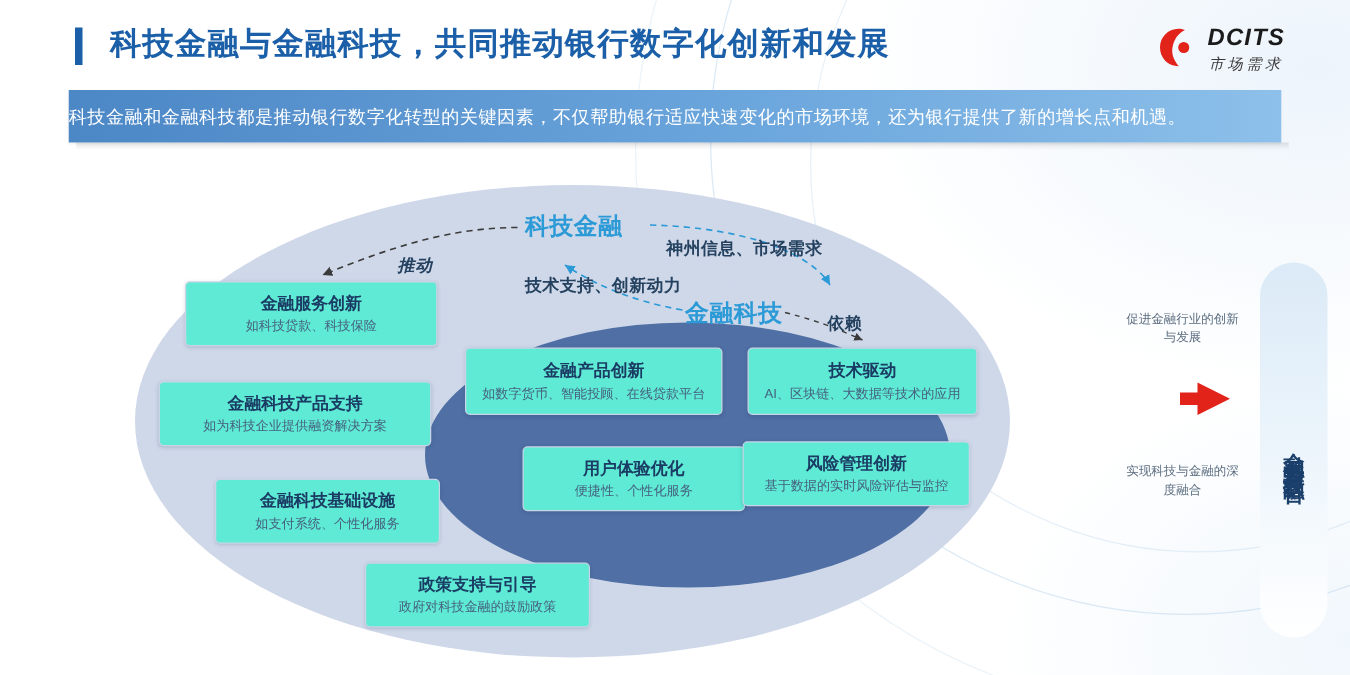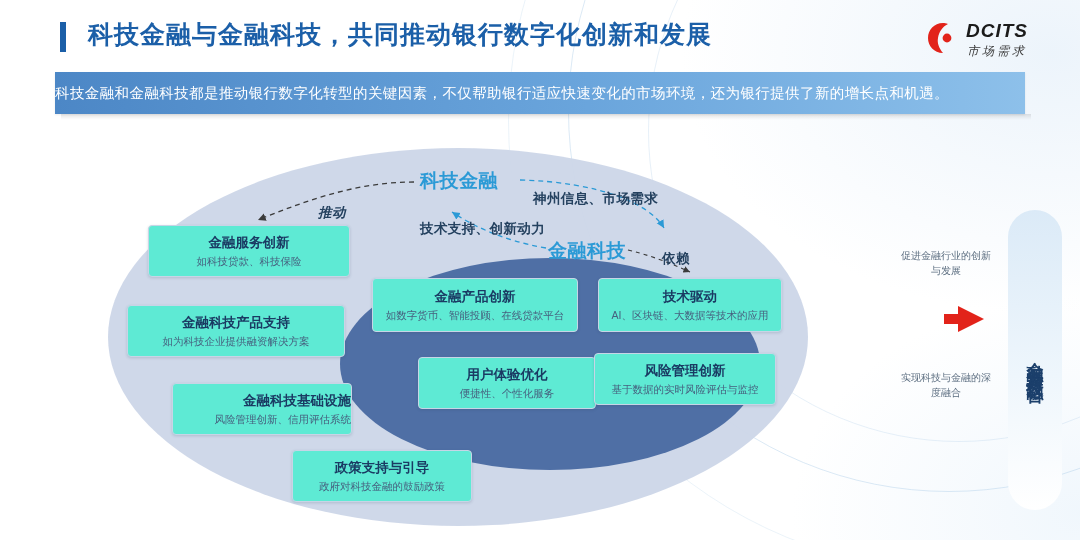--- a/index.html
+++ b/index.html
@@ -79,21 +79,21 @@
   .card{
     position:absolute;background:#5eead4;border:1px solid #c7d5e6;
     border-radius:4px;box-shadow:0 1px 3px rgba(40,60,90,.18);
     text-align:center;display:flex;flex-direction:column;justify-content:center;
   }
   .card .h{font-size:13.5px;font-weight:bold;color:#1a3b63;line-height:1.2;}
   .card .s{font-size:10.5px;color:#4a6party;color:#46617f;margin-top:4px;line-height:1.2;}
 
   #card-fin-service{left:148px;top:105px;width:200px;height:50px;}
   #card-fin-support{left:127px;top:185px;width:216px;height:50px;}
-  #card-fin-infra{left:172px;top:263px;width:178px;height:50px;align-items:flex-end;}
+  #card-fin-infra{left:172px;top:263px;width:178px;height:50px;}
   #card-policy{left:292px;top:330px;width:178px;height:50px;}
 
   #card-prod-innov{left:372px;top:158px;width:204px;height:52px;}
   #card-tech-drive{left:598px;top:158px;width:182px;height:52px;}
   #card-user-exp{left:418px;top:237px;width:176px;height:50px;}
   #card-risk{left:594px;top:233px;width:180px;height:50px;}
 
   .label-blue{
     position:absolute;color:#2b9ad6;font-size:19px;font-weight:bold;letter-spacing:.5px;
   }
@@ -191,21 +191,21 @@
   <div class="card" id="card-fin-service">
     <div class="h">金融服务创新</div>
     <div class="s">如科技贷款、科技保险</div>
   </div>
   <div class="card" id="card-fin-support">
     <div class="h">金融科技产品支持</div>
     <div class="s">如为科技企业提供融资解决方案</div>
   </div>
   <div class="card" id="card-fin-infra">
     <div class="h">金融科技基础设施</div>
-    <div class="s">风险管理创新、信用评估系统</div>
+    <div class="s">如支付系统、个性化服务</div>
   </div>
   <div class="card" id="card-policy">
     <div class="h">政策支持与引导</div>
     <div class="s">政府对科技金融的鼓励政策</div>
   </div>
 
   <div class="card" id="card-prod-innov">
     <div class="h">金融产品创新</div>
     <div class="s">如数字货币、智能投顾、在线贷款平台</div>
   </div>

